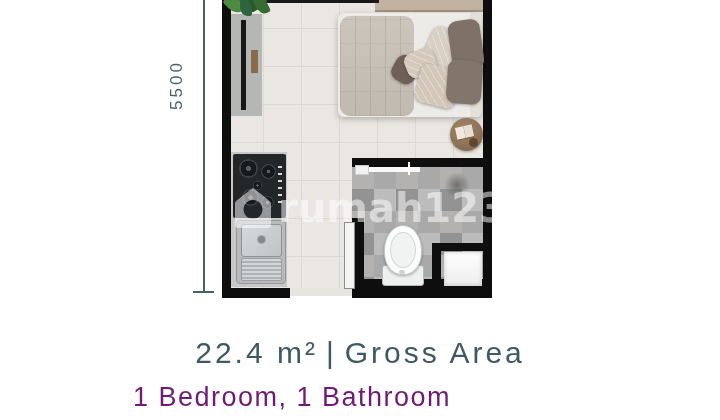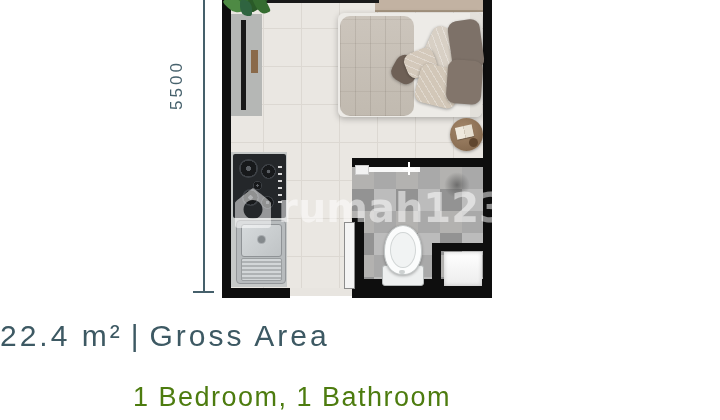--- a/index.html
+++ b/index.html
@@ -115,25 +115,25 @@
   .sliding-door{left:122px;top:222px;width:9px;height:65px;background:#f4f4f4;
         border:1px solid #8c8c8c;z-index:4;}
 
   
   .watermark{left:8px;top:182px;width:256px;height:52px;display:flex;align-items:center;z-index:10;}
   .wm-text{font-family:"DejaVu Sans",sans-serif;font-weight:bold;font-size:40px;line-height:46px;
            color:rgba(255,255,255,.52);letter-spacing:0;position:static;}
   .wm-logo{position:static;margin-right:2px;flex:none;}
 
   
-  .footer-line1{position:absolute;left:0;top:319px;width:720px;text-align:left;
+  .footer-line1{position:absolute;left:0;top:336px;width:720px;text-align:center;
       font-size:30px;letter-spacing:3px;color:#3d5963;}
   .footer-line1 .sep{padding:0 8px;font-weight:300;color:#3d5963;}
   .footer-line2{position:absolute;left:0;top:382px;width:584px;text-align:center;
-      font-size:27px;letter-spacing:1.5px;color:#4d7c0f;}
+      font-size:27px;letter-spacing:1.5px;color:#701a75;}
 </style>
 </head>
 <body>
 
 <div class="canvas">
 
   <div class="dim-line"></div>
   <div class="dim-tick"></div>
   <div class="dim-label">5500</div>
 

